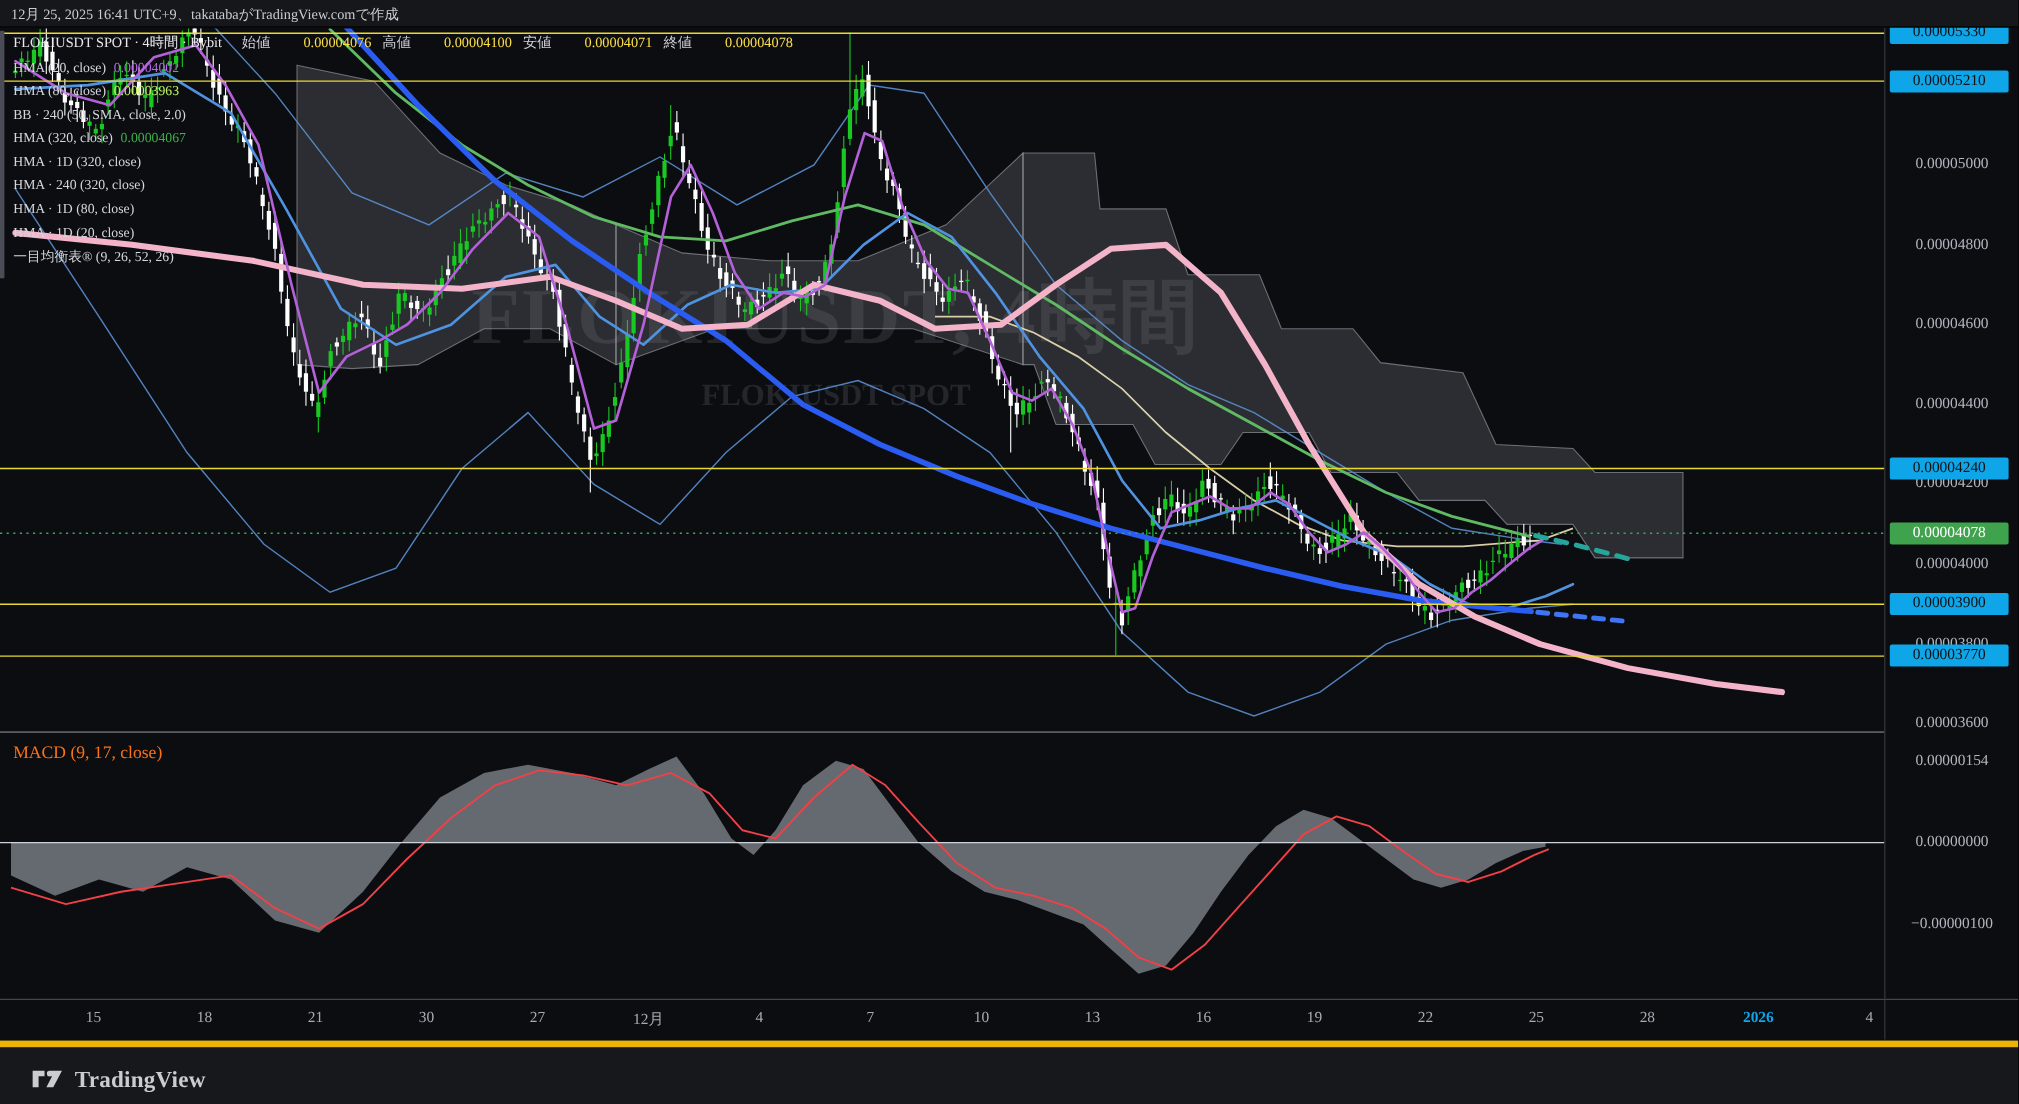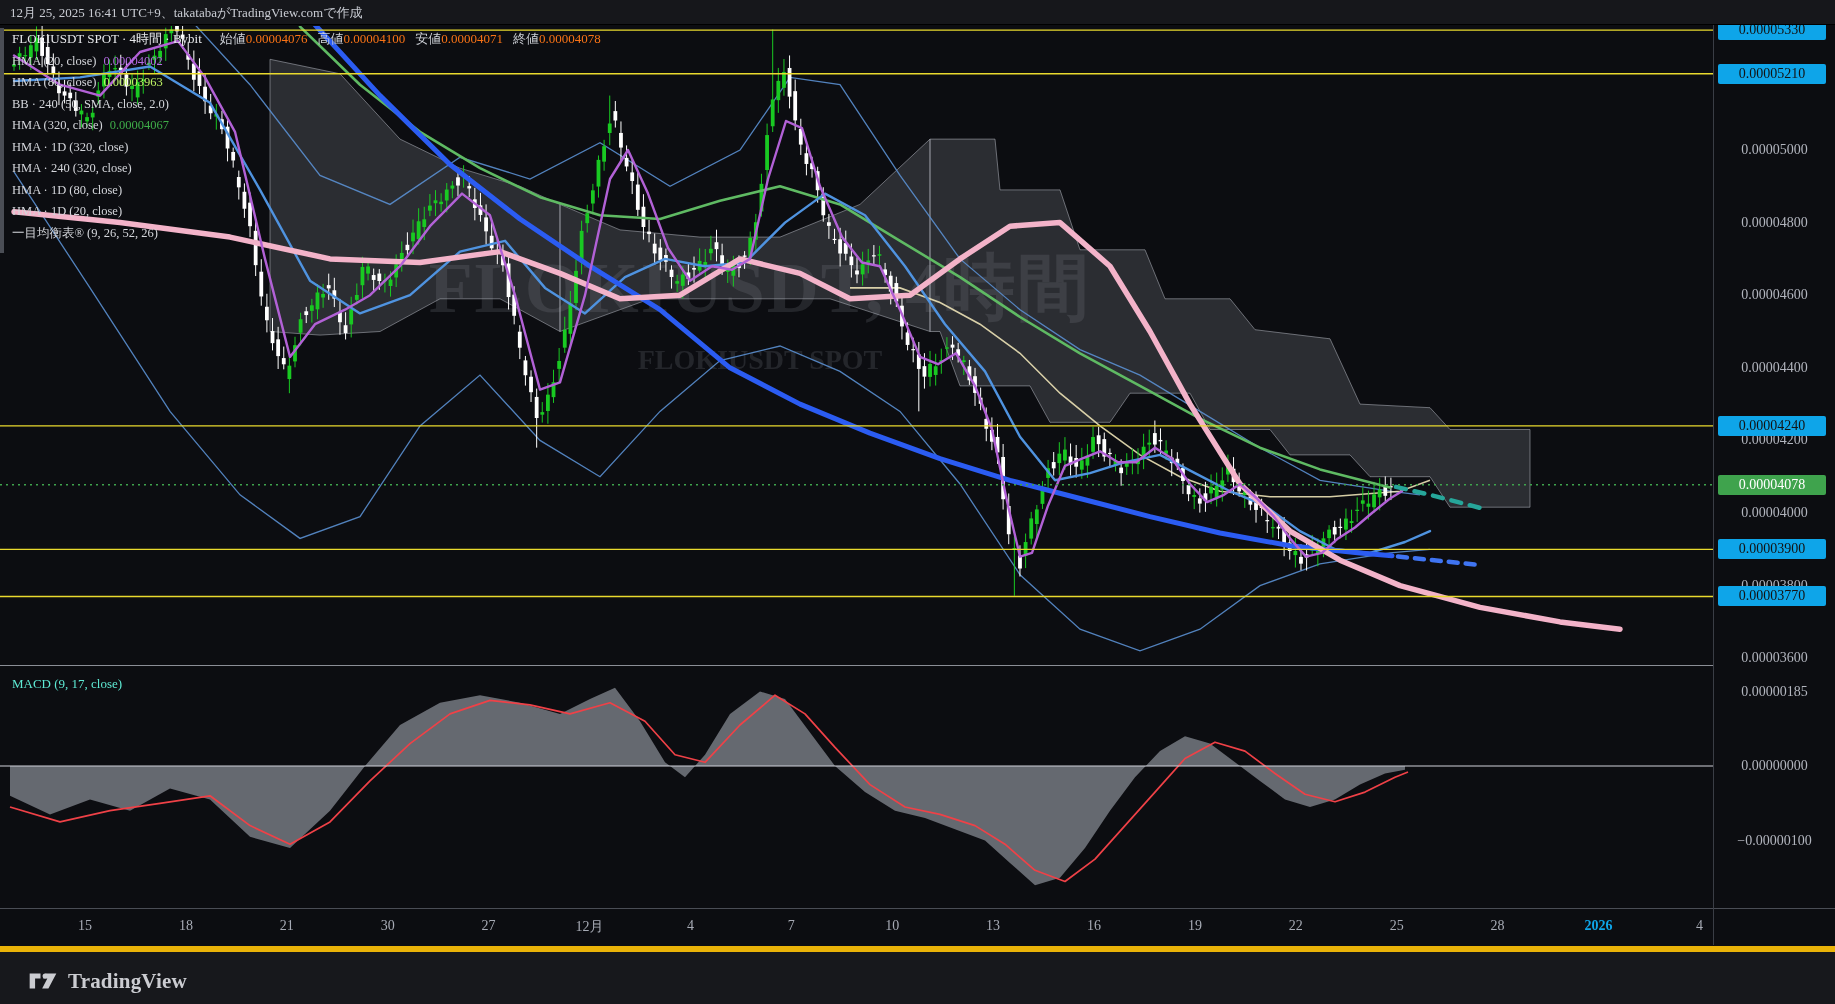--- a/index.html
+++ b/index.html
@@ -12,23 +12,23 @@
   .watermark{position:absolute;left:330px;top:240px;width:860px;text-align:center;z-index:4;
              color:rgba(134,139,150,0.20);pointer-events:none;}
   .watermark .l1{font-size:72px;font-weight:700;letter-spacing:2px;}
   .watermark .l2{font-size:28px;font-weight:700;margin-top:8px;}
   .legend{position:absolute;left:12px;top:31px;z-index:20;font-size:12.5px;color:#d4d6db;}
   .legend .row{height:16px;line-height:16px;white-space:nowrap;margin-bottom:5.5px;}
   .legend .row.main{font-size:13px;color:#e8e9ec;}
   .legend .val{margin-left:7px;}
   .legend .ohlc-group{margin-left:8px;}
   .legend .ohlc-lbl{color:#cfd2d8;margin-left:10px;}
-  .legend .ohlc-val{color:#f97316;}
+  .legend .ohlc-val{color:#fde047;padding-left:30px;}
   .legend-bar{position:absolute;left:0;top:28px;width:4px;height:225px;background:#4a4d55;z-index:19;}
-  .macd-label{position:absolute;left:12px;top:676px;z-index:20;font-size:13px;color:#5eead4;}
+  .macd-label{position:absolute;left:12px;top:676px;z-index:20;font-size:16px;color:#f97316;}
   .price-axis{position:absolute;left:1714px;top:25px;width:121px;height:920px;z-index:15;}
   .pa-tick{position:absolute;left:0;width:100%;text-align:center;font-size:14px;color:#b2b5be;height:18px;line-height:18px;}
   .pa-box{position:absolute;left:4px;width:108px;text-align:center;font-size:14px;height:20px;line-height:20px;border-radius:2px;}
   .pa-yellow{background:#0ea5e9;color:#131313;}
   .pa-green{background:#3fa34d;color:#fff;}
   .time-axis{position:absolute;left:0;top:909px;width:1713px;height:36px;z-index:15;}
   .ta-lbl{position:absolute;top:9px;transform:translateX(-50%);font-size:14px;color:#a7abb5;}
   .ta-lbl.emph{color:#0ea5e9;font-weight:700;}
   .v-border{position:absolute;left:1713px;top:25px;width:1px;height:920px;background:#3a3d45;z-index:16;}
   .h-sep-pane{position:absolute;left:0;top:665px;width:1713px;height:1px;background:#8b8e96;z-index:14;}
@@ -602,21 +602,21 @@
       <div class="pa-tick" style="top: 406.4px;">0.00004200</div>
       <div class="pa-tick" style="top: 479px;">0.00004000</div>
       <div class="pa-tick" style="top: 551.6px;">0.00003800</div>
       <div class="pa-tick" style="top: 624.2px;">0.00003600</div>
       <div class="pa-box pa-yellow" style="top: -4.79px;">0.00005330</div>
       <div class="pa-box pa-yellow" style="top: 38.77px;">0.00005210</div>
       <div class="pa-box pa-yellow" style="top: 390.88px;">0.00004240</div>
       <div class="pa-box pa-yellow" style="top: 514.3px;">0.00003900</div>
       <div class="pa-box pa-yellow" style="top: 561.49px;">0.00003770</div>
       <div class="pa-box pa-green" style="top: 449.686px;">0.00004078</div>
-      <div class="pa-tick" style="top: 657.5px;">0.00000185</div>
+      <div class="pa-tick" style="top: 657.5px;">0.00000154</div>
       <div class="pa-tick" style="top: 732px;">0.00000000</div>
       <div class="pa-tick" style="top: 806.5px;">−0.00000100</div>
     </div>
   <div class="time-axis" id="time-axis">
       <div class="ta-lbl" style="left: 85px;">15</div>
       <div class="ta-lbl" style="left: 185.9px;">18</div>
       <div class="ta-lbl" style="left: 286.8px;">21</div>
       <div class="ta-lbl" style="left: 387.7px;">30</div>
       <div class="ta-lbl" style="left: 488.6px;">27</div>
       <div class="ta-lbl" style="left: 589.5px;">12月</div>

